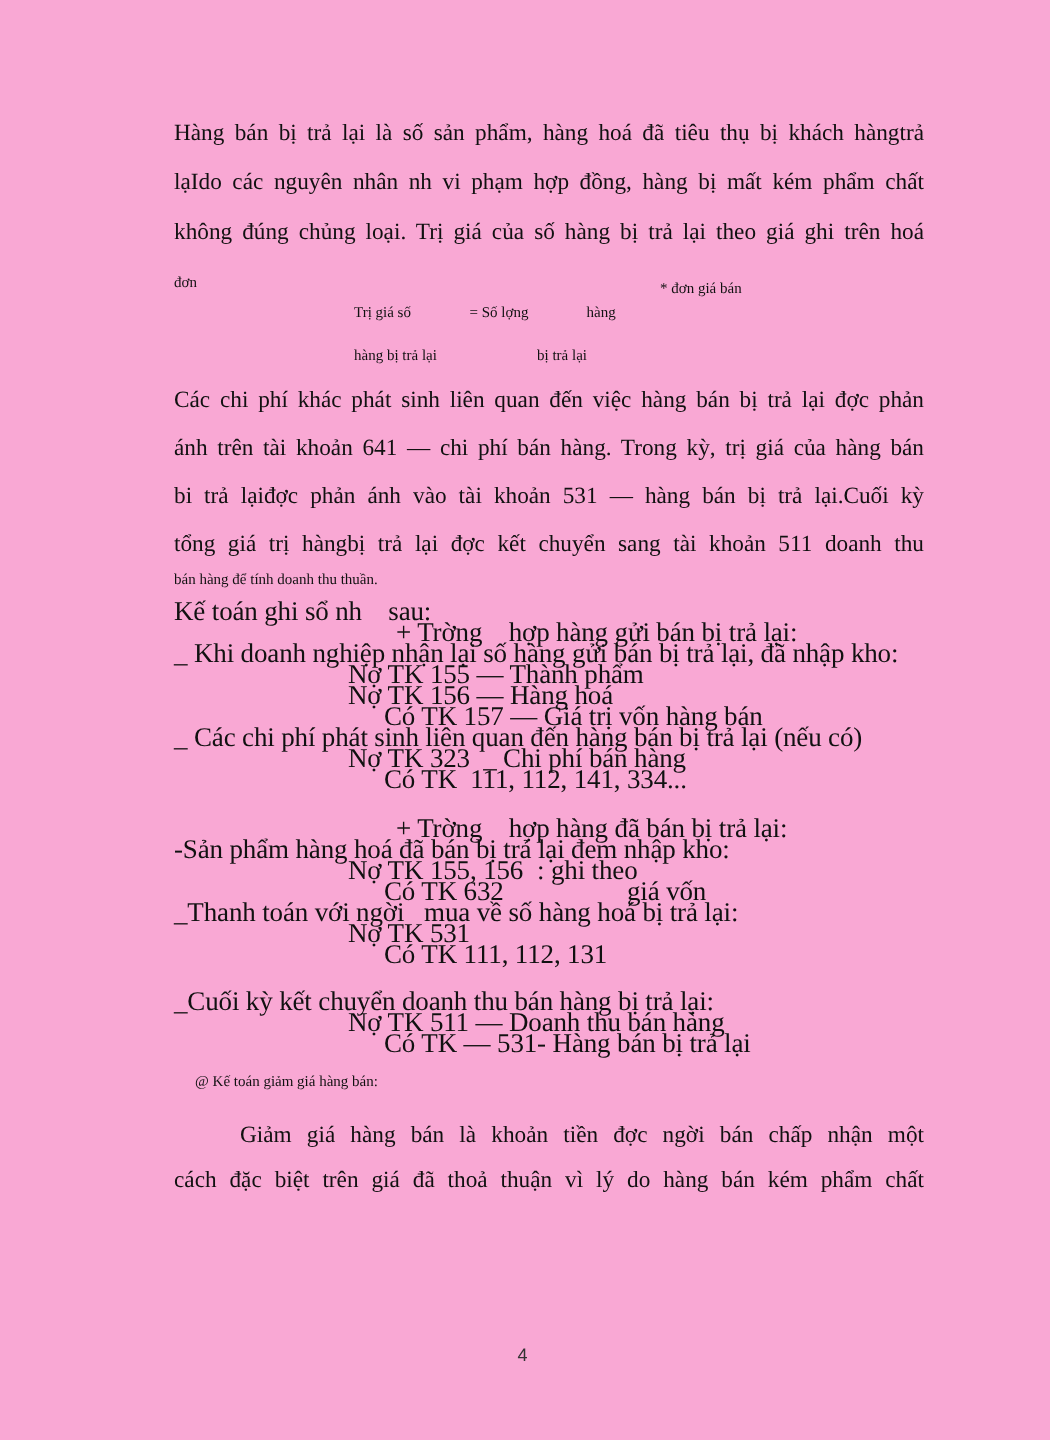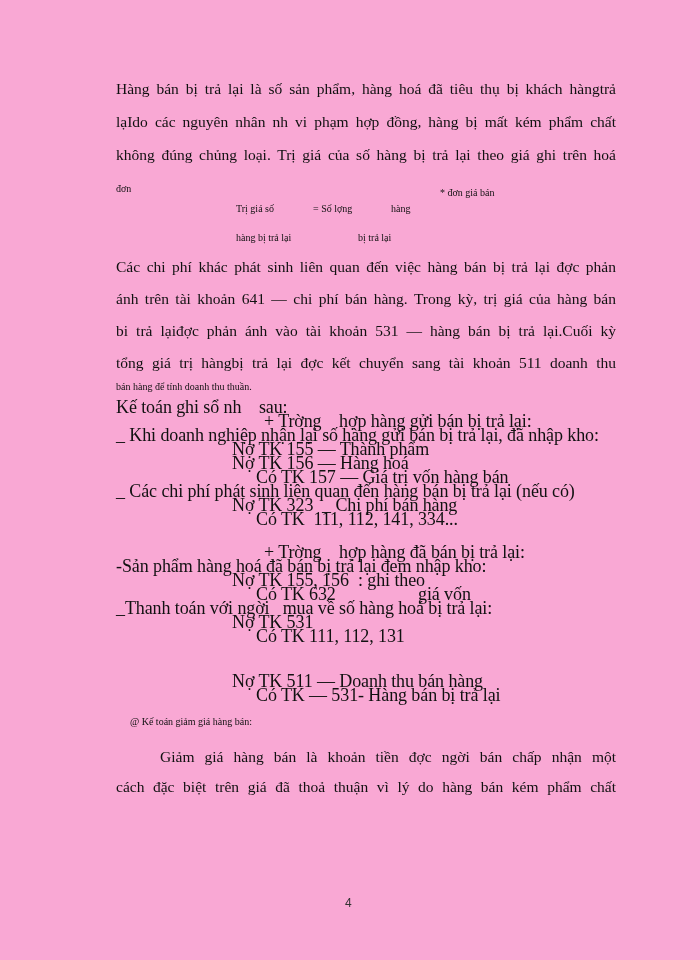--- a/index.html
+++ b/index.html
@@ -48,20 +48,21 @@
   <div class="line tight" style="left:264px; top:545px;">+ Trờng    hợp hàng đã bán bị trả lại:</div>
   <div class="line tight" style="left:116px; top:559px;">-Sản phẩm hàng hoá đã bán bị trả lại đem nhập kho:</div>
   <div class="line tight" style="left:232px; top:573px;">Nợ TK 155, 156</div>
   <div class="line tight" style="left:358px; top:573px;">: ghi theo</div>
   <div class="line tight" style="left:256px; top:587px;">Có TK 632</div>
   <div class="line tight" style="left:418px; top:587px;">giá vốn</div>
   <div class="line tight" style="left:116px; top:601px;">_Thanh toán với ngời   mua về số hàng hoá bị trả lại:</div>
   <div class="line tight" style="left:232px; top:615px;">Nợ TK 531</div>
   <div class="line tight" style="left:256px; top:629px;">Có TK 111, 112, 131</div>
 
+  <div class="line tight" style="left:116px; top:660px;">_Cuối kỳ kết chuyển doanh thu bán hàng bị trả lại:</div>
   <div class="line tight" style="left:232px; top:674px;">Nợ TK 511 — Doanh thu bán hàng</div>
   <div class="line tight" style="left:256px; top:688px;">Có TK — 531- Hàng bán bị trả lại</div>
 
   <div class="line" style="left:130px; top:713px;">@ Kế toán giảm giá hàng bán:</div>
   <div class="just" style="top:748px; left:160px; width:456px;">Giảm giá hàng bán là khoản tiền đợc   ngời   bán chấp nhận một</div>
   <div class="just" style="top:778px;">cách đặc biệt trên giá đã thoả thuận vì lý do hàng bán kém phẩm chất</div>
 
   <div class="pnum">4</div>
 </div>
 

